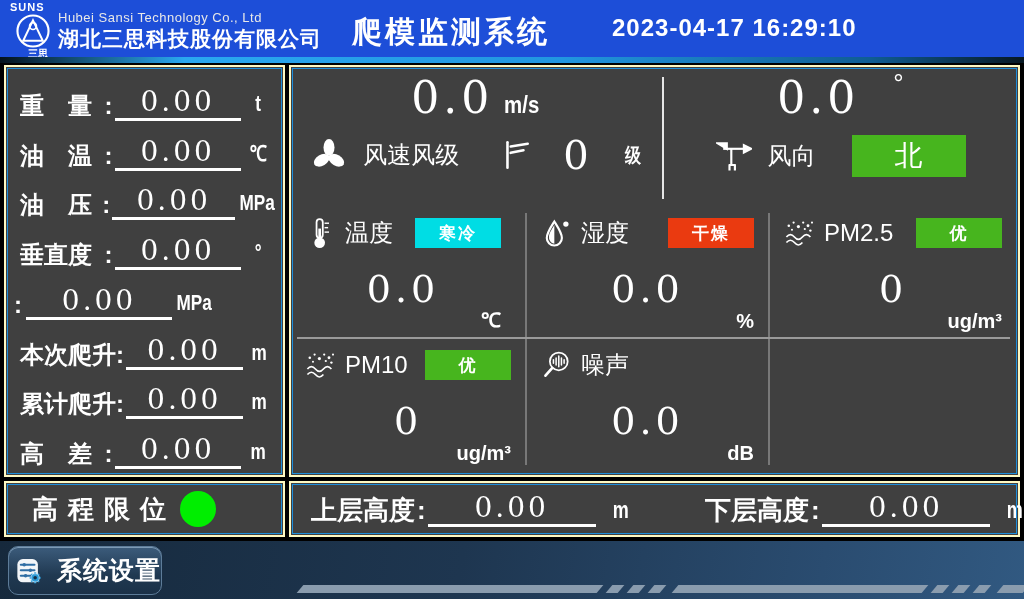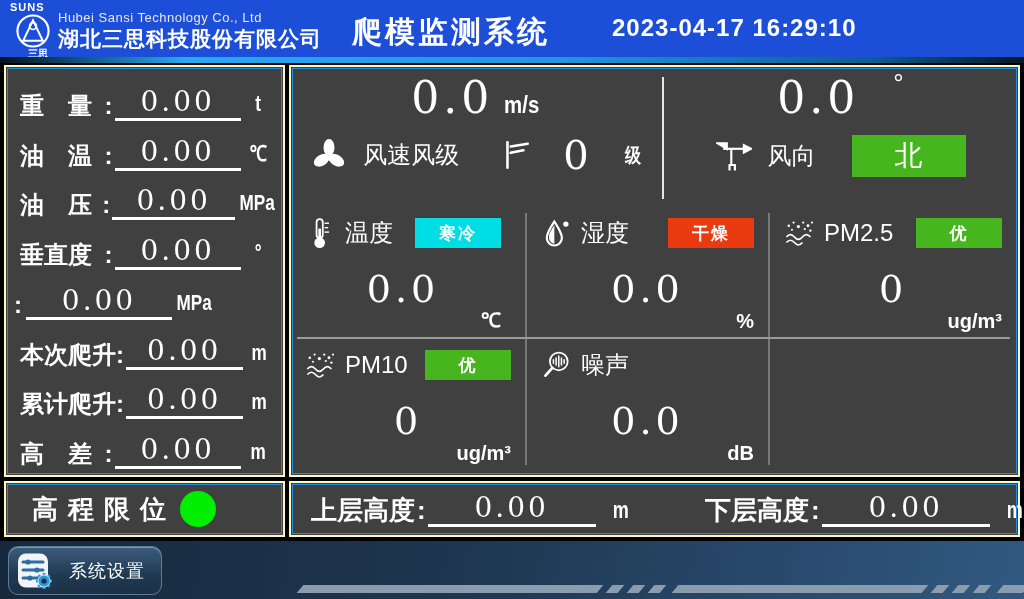--- a/index.html
+++ b/index.html
@@ -81,21 +81,21 @@
   .hval{width:168px;text-align:center;border-bottom:3px solid #fff;
     font-family:"DejaVu Serif",serif;font-size:28px;line-height:32px;letter-spacing:3px;}
   .hunit{font-size:24px;font-weight:bold;margin-left:14px;line-height:34px;transform:scaleX(.75);}
   
   #footer{left:0;top:541px;width:1024px;height:58px;
     background:linear-gradient(100deg,#16293c 0%,#1e3650 45%,#2a4c70 80%,#315981 100%);}
   #settings-btn{position:absolute;left:8px;top:5px;width:152px;height:47px;border-radius:10px;
     background:linear-gradient(#3c5c7c,#203951 60%,#1b3148);border:1px solid #5d7c99;
     box-shadow:inset 0 1px 0 #7d9ab5;display:flex;align-items:center;cursor:pointer;}
   #settings-icon{width:38px;height:38px;margin-left:7px;}
-  #settings-label{font-size:18px;font-weight:normal;margin-left:15px;letter-spacing:1px;white-space:nowrap;}
+  #settings-label{font-size:25px;font-weight:bold;margin-left:15px;letter-spacing:1px;white-space:nowrap;}
   #stripes{position:absolute;left:300px;bottom:6px;height:8px;display:flex;align-items:stretch;}
   .stripe{background:#8a9cae;transform:skewX(-40deg);}
   .stripe.long1{width:300px;} .stripe.long2{width:250px;} .stripe.short{width:26px;}
   .stripe.slash{width:12px;margin-left:9px;}
   .gap{width:12px;} 
 </style>
 </head>
 <body>
 
 <div class="abs" id="header">

